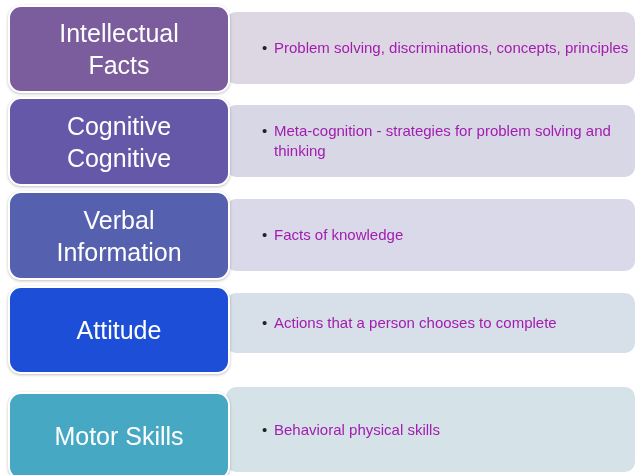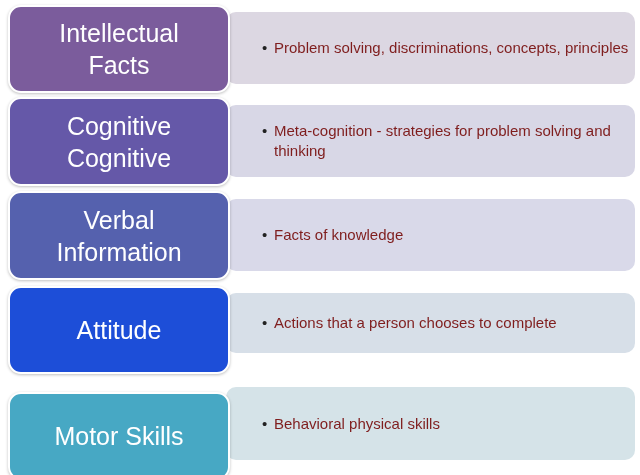--- a/index.html
+++ b/index.html
@@ -7,21 +7,21 @@
       width: 640px; height: 475px; background: #ffffff; position: relative; overflow: hidden;
       font-family: "Liberation Sans", "DejaVu Sans", sans-serif;
     }
     .row { position: absolute; left: 0; width: 640px; }
     .panel {
       position: absolute; left: 226px; right: 5px; border-radius: 10px;
       display: flex; align-items: center;
     }
     .panel ul { margin: 0; padding: 0 0 0 36px; list-style: none; }
     .panel li {
-      position: relative; font-size: 15px; line-height: 20px; color: #7f1d1d;
+      position: relative; font-size: 15px; line-height: 20px; color: #a21caf;
       padding-left: 12px; max-width: 360px;
     }
     .panel li::before {
       content: "\2022"; position: absolute; left: 0; top: 0; color: #222;
     }
     .label {
       position: absolute; left: 8px; width: 222px; border-radius: 13px;
       border: 2px solid #ffffff; box-shadow: 0 1px 3px rgba(0,0,0,0.25);
       display: flex; align-items: center; justify-content: center; text-align: center;
       color: #ffffff; font-size: 25px; line-height: 32px; box-sizing: border-box;
@@ -81,21 +81,21 @@
       </ul>
     </div>
     <div class="label" style="top:286px;height:88px;background:#1d4ed8;">
       <div>
         <div>Attitude</div>
       </div>
     </div>
   </div>
 
   <div class="row" style="top:0;">
-    <div class="panel" style="top:387px;height:73px;background:#d5e3e8;">
+    <div class="panel" style="top:387px;height:85px;background:#d5e3e8;">
       <ul>
         <li>Behavioral physical skills</li>
       </ul>
     </div>
     <div class="label" style="top:392px;height:88px;background:#47a8c4;">
       <div>
         <div>Motor Skills</div>
       </div>
     </div>
   </div>

